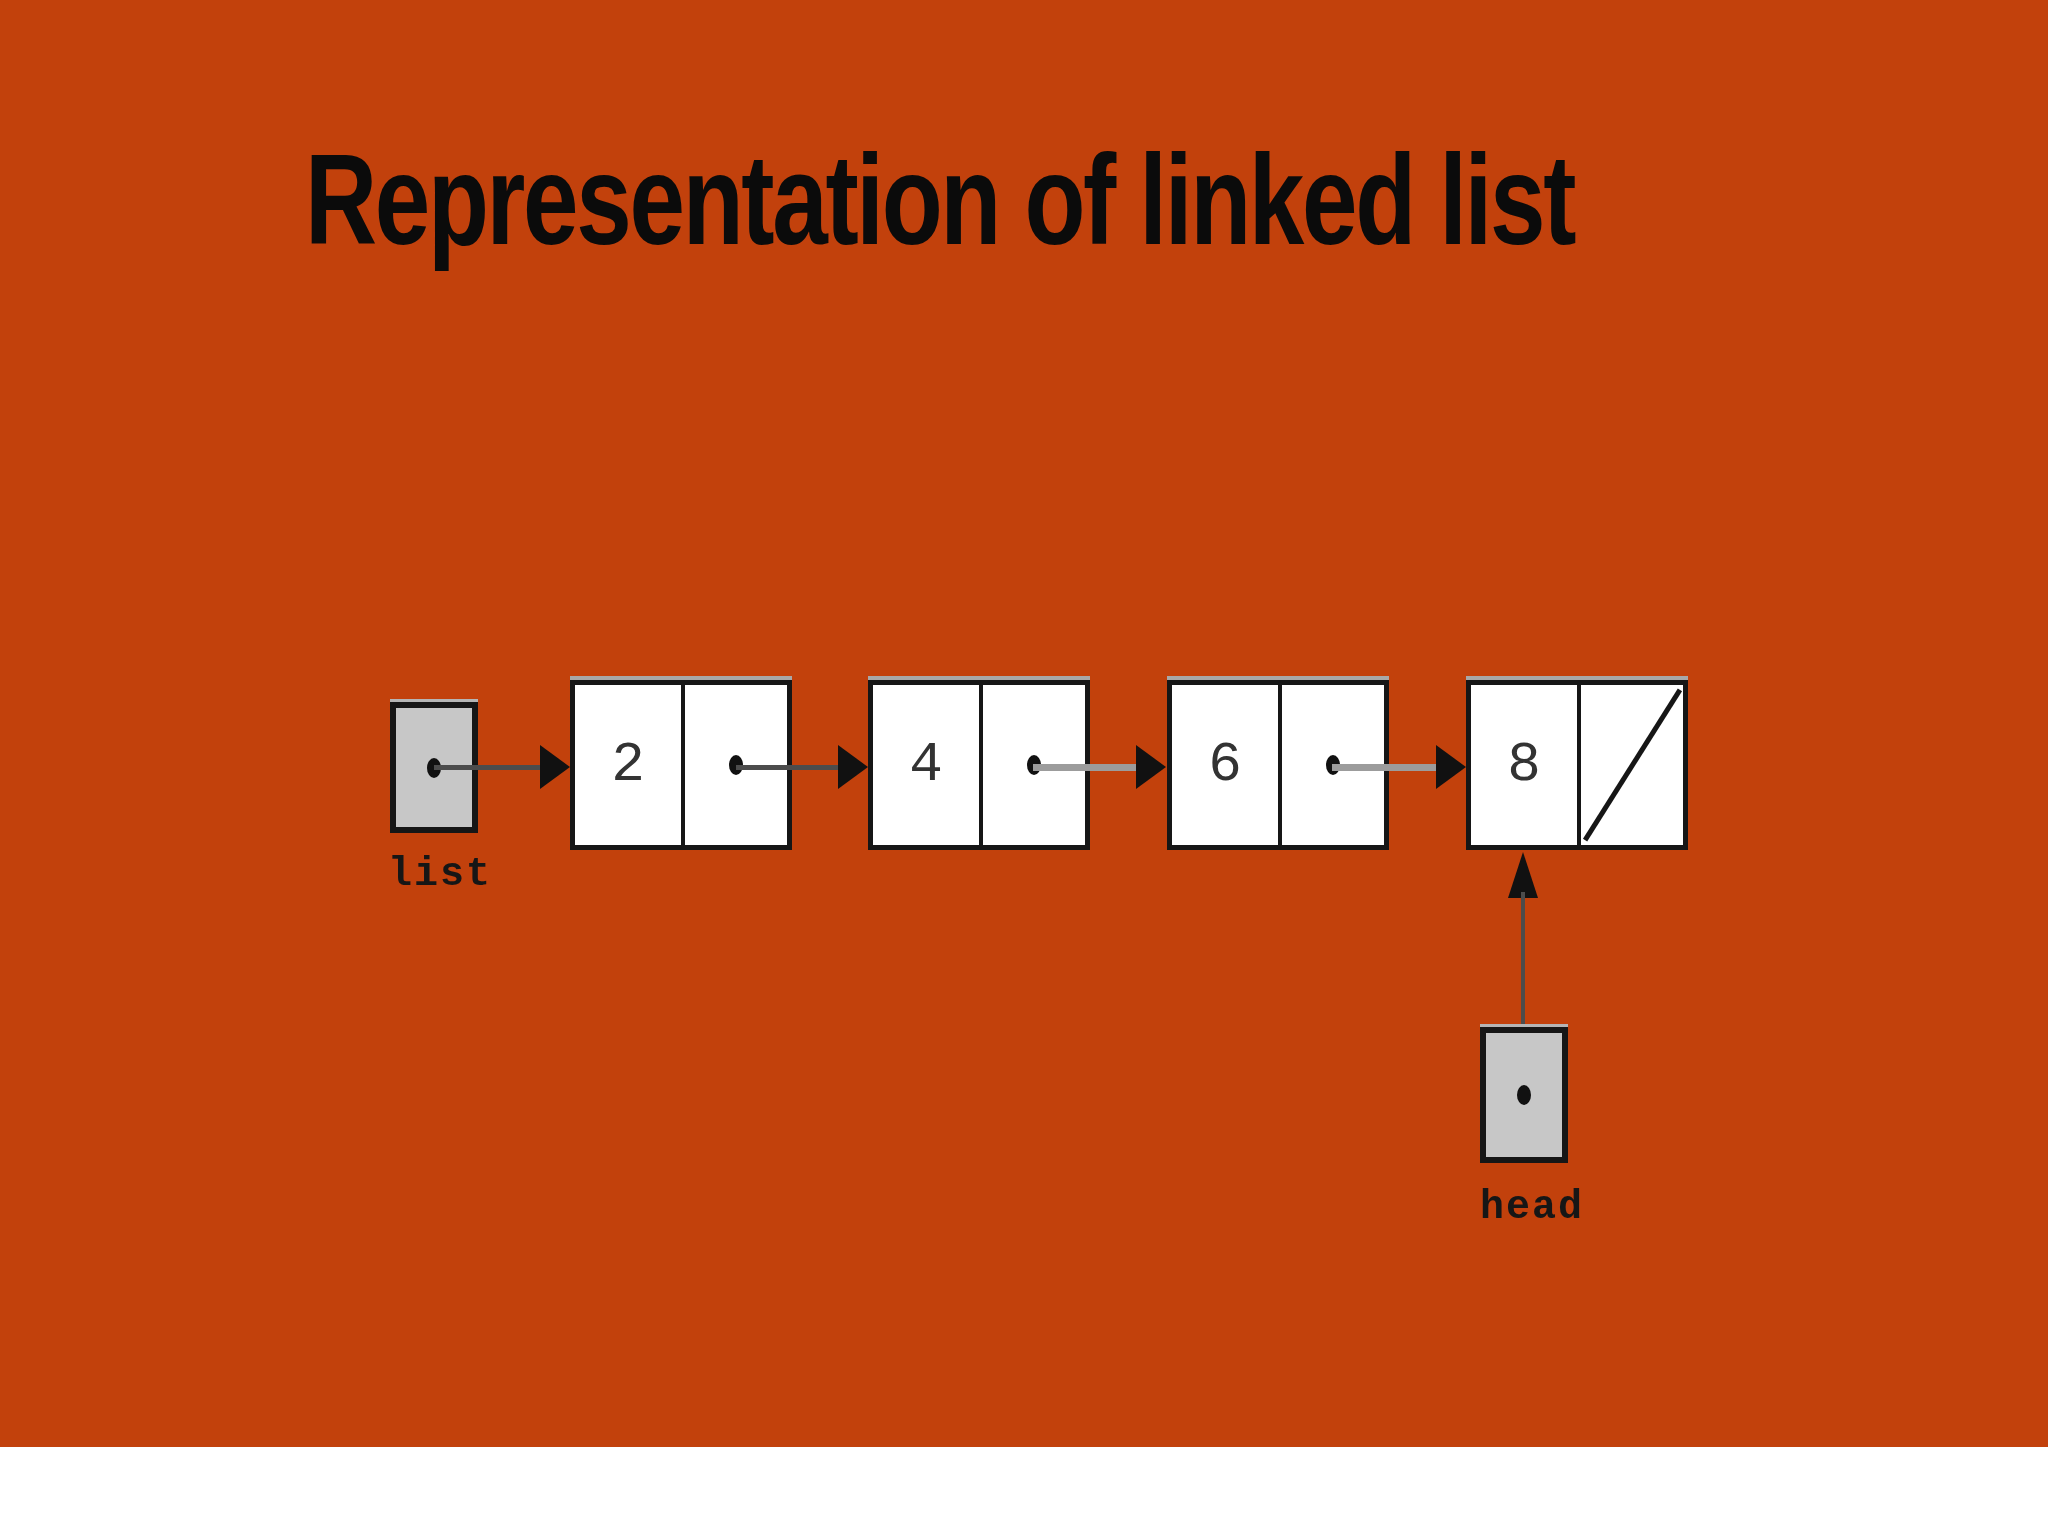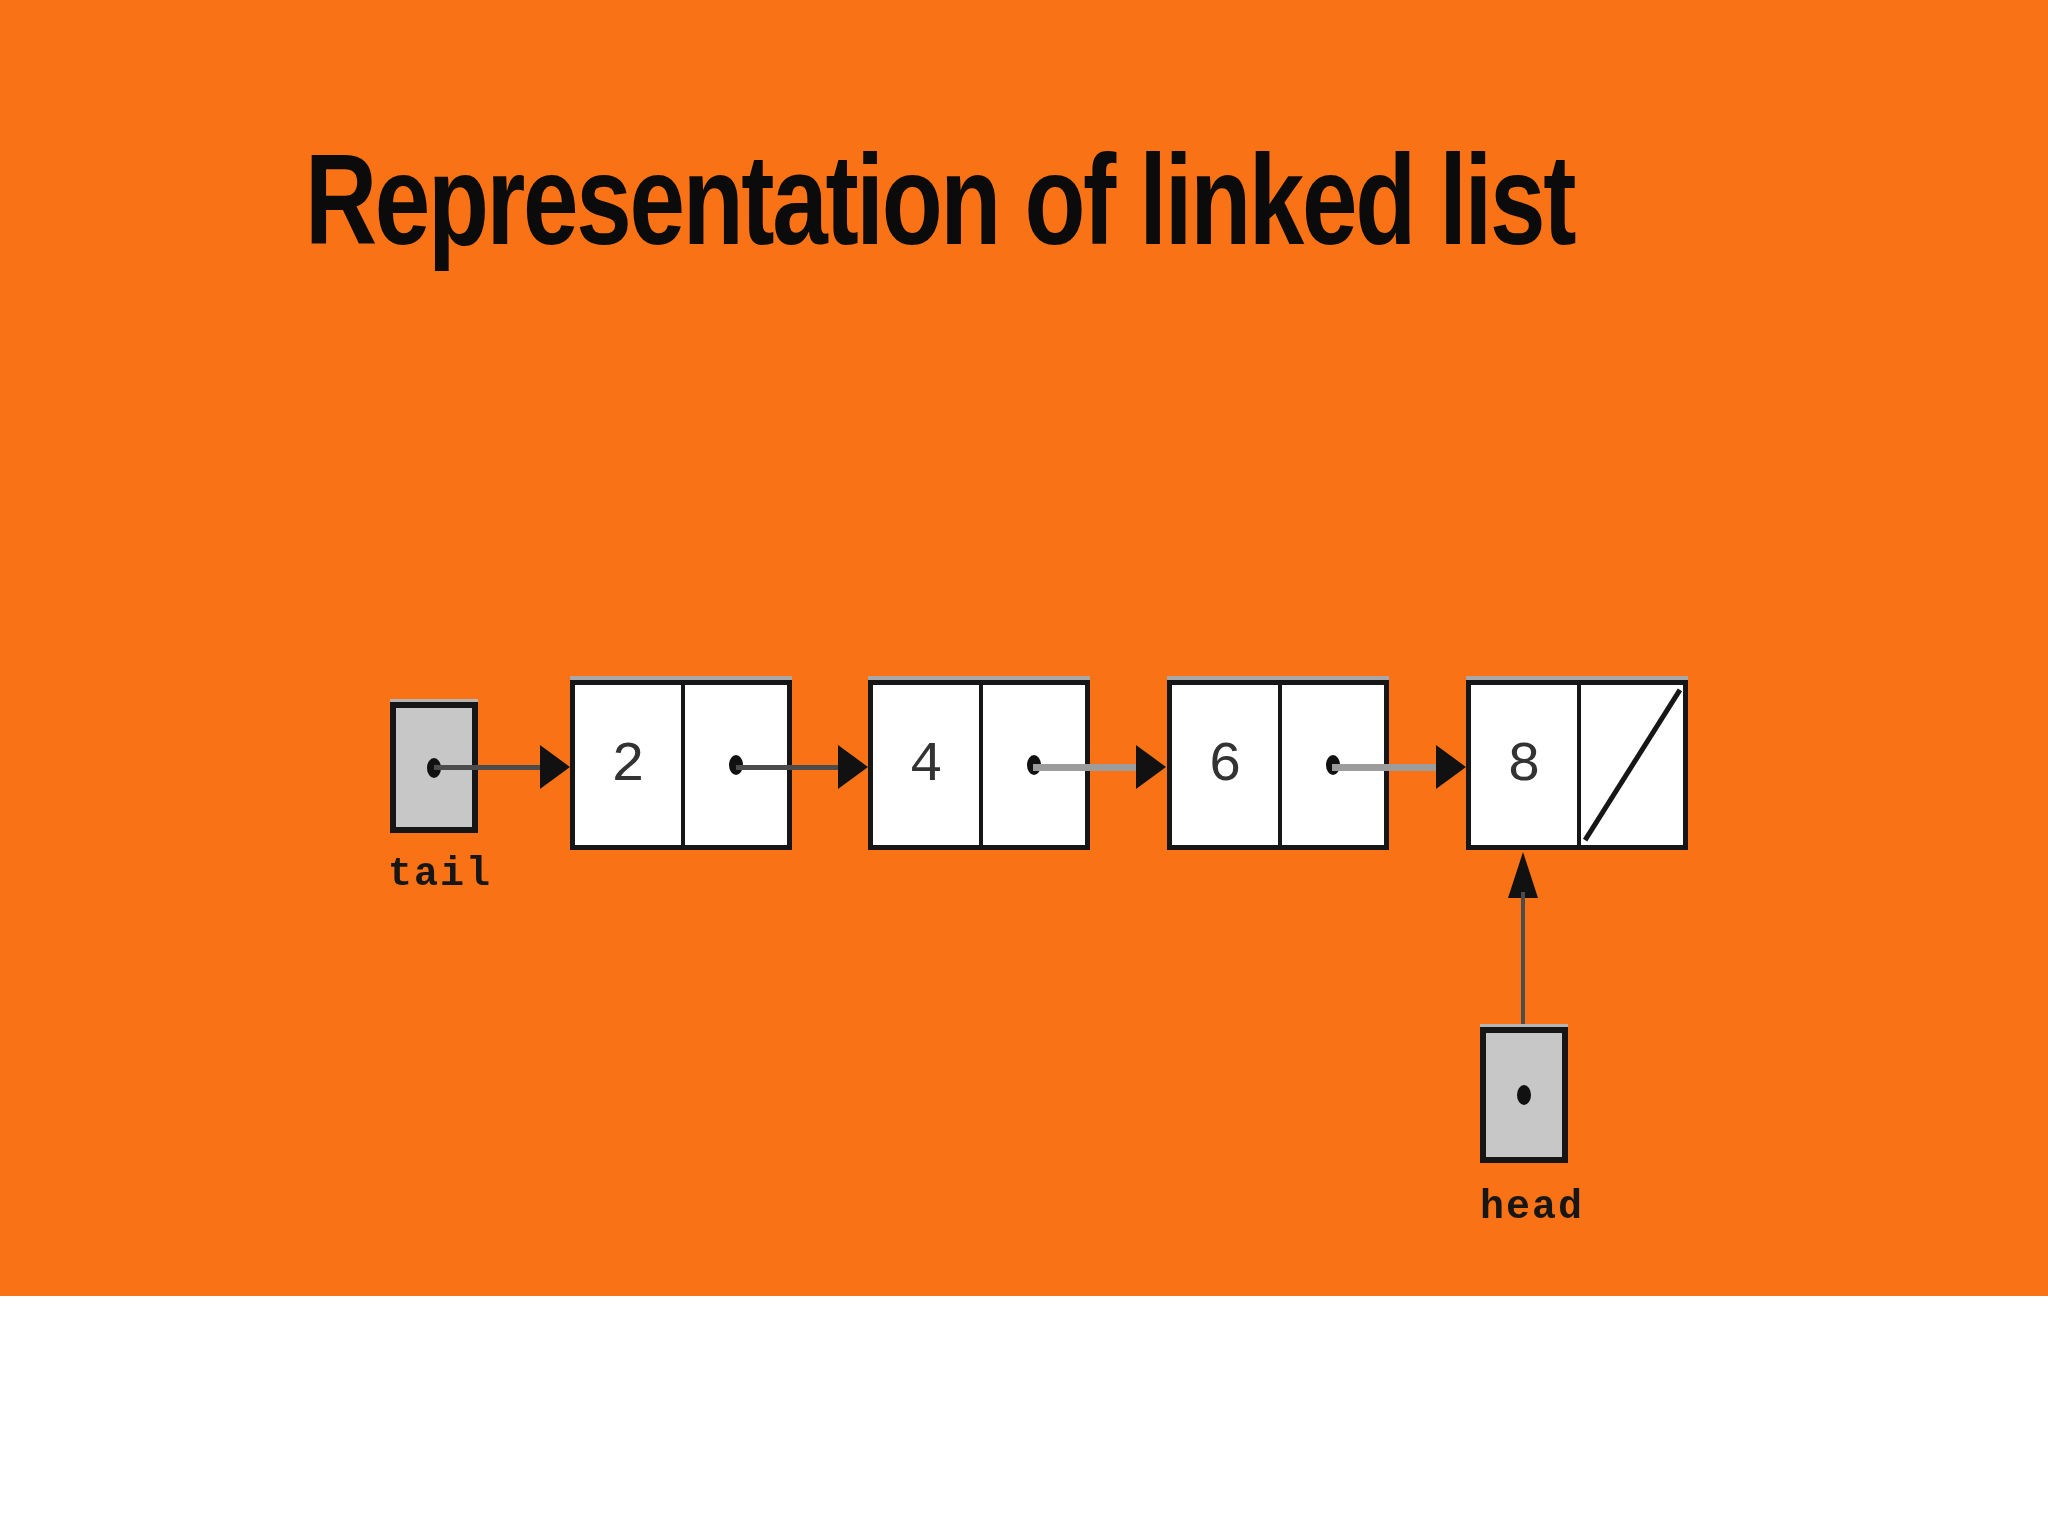--- a/index.html
+++ b/index.html
@@ -1,16 +1,16 @@
 <!DOCTYPE html>
 <html><head>
 <meta charset="utf-8">
 <style>
   html,body{margin:0;padding:0;background:#ffffff;}
-  #stage{position:relative;width:2048px;height:1296px;background:#f97316;overflow:hidden;
+  #stage{position:relative;width:2048px;height:1447px;background:#c2410c;overflow:hidden;
          font-family:"Liberation Sans",sans-serif;}
 
   .title{position:absolute;left:305px;top:136px;font-size:128px;font-weight:700;
          letter-spacing:-3px;color:#0b0b0b;white-space:nowrap;line-height:1;
          transform:scaleX(0.78);transform-origin:left top;}
 
   
   .node{position:absolute;width:222px;height:170px;border:5px solid #161616;background:#ffffff;
         box-sizing:border-box;display:flex;box-shadow:0 -4px 0 0 #a8a8a8;}
   .cell{box-sizing:border-box;display:flex;align-items:center;justify-content:center;}
@@ -40,21 +40,21 @@
 </head>
 <body>
 
 <div id="stage">
 
   <div class="title">Representation of linked list</div>
 
   <div class="pbox" style="left:390px;top:702px;width:88px;height:131px;">
     <span class="dot"></span>
   </div>
-  <div class="plabel" style="left:388px;top:852px;">tail</div>
+  <div class="plabel" style="left:388px;top:852px;">list</div>
 
   <div class="shaft" style="left:434px;top:765px;width:112px;"></div>
   <div class="tri-r" style="left:540px;top:745px;"></div>
 
   <div class="node" style="left:570px;top:680px;">
     <div class="cell data">
       <span class="val">2</span>
     </div>
     <div class="cell ptr">
       <span class="dot"></span>

